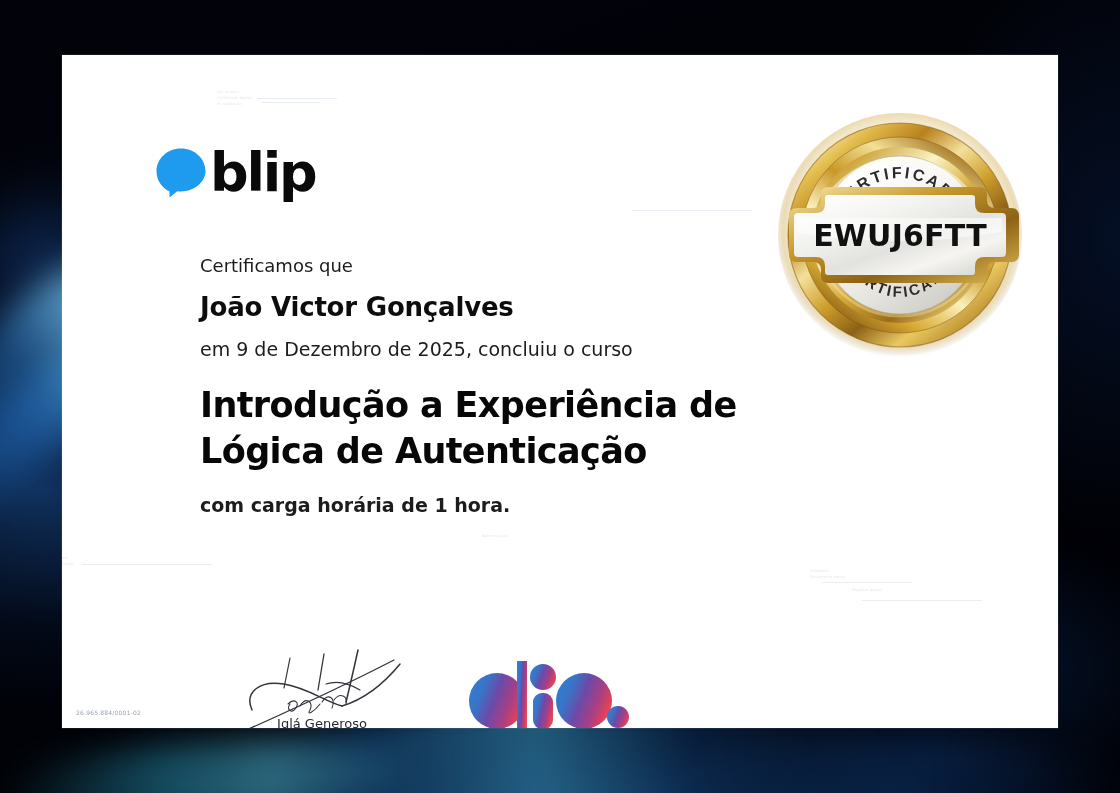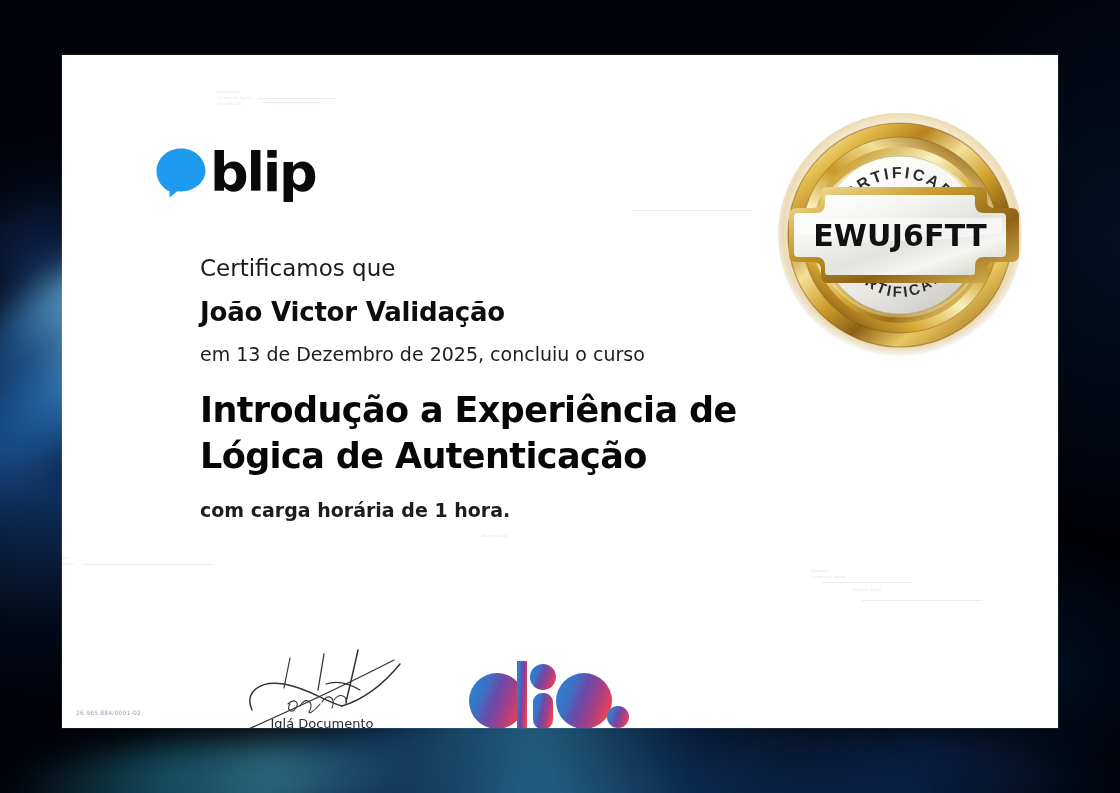--- a/index.html
+++ b/index.html
@@ -111,21 +111,21 @@
     color: #0a0a0a;
     letter-spacing: -2.2px;
     line-height: 52px;
     margin-left: -1px;
   }
 
   
   .cert-body { position: absolute; left: 138px; top: 200px; width: 680px; }
   .line-certificamos {
     font-family: "DejaVu Sans", sans-serif;
-    font-size: 23px; color: #1c1c1c; font-weight: 400;
+    font-size: 18px; color: #1c1c1c; font-weight: 400;
     margin-bottom: 16px;
   }
   .line-name {
     font-family: "DejaVu Sans", sans-serif;
     font-size: 26px; font-weight: 700; color: #0d0d0d;
     letter-spacing: -0.2px;
     margin-bottom: 16px;
   }
   .line-date {
     font-family: "DejaVu Sans", sans-serif;
@@ -315,22 +315,22 @@
                  q 0 4 -4 4 h -18 q -9 0 -9 9 v 6 q 0 3 -3 3 h -144 q -3 0 -3 -3 v -6 q 0 -9 -9 -9 h -18 q -4 0 -4 -4 z" fill="url(#plaqueFill)"></path>
 
         <path d="M 22 108 h 205 v 14 q -52 9 -104 9 t -101 -8 z" fill="#ffffff" opacity="0.55"></path>
 
         <text x="125" y="136" text-anchor="middle" font-family="'DejaVu Sans', sans-serif" font-size="30" font-weight="700" fill="#111111" letter-spacing="0.2">EWUJ6FTT</text>
       </svg>
     </div>
 
     <div class="cert-body">
       <div class="line-certificamos">Certificamos que</div>
-      <div class="line-name">João Victor Validação</div>
-      <div class="line-date">em 13 de Dezembro de 2025, concluiu o curso</div>
+      <div class="line-name">João Victor Gonçalves</div>
+      <div class="line-date">em 9 de Dezembro de 2025, concluiu o curso</div>
       <div class="line-course">Introdução a Experiência de Lógica de Autenticação</div>
       <div class="line-hours">com carga horária de 1 hora.</div>
     </div>
 
     <div class="sig-block">
       <svg class="sig-svg" width="200" height="92" viewBox="0 0 200 92">
         <g fill="none" stroke="#33333c" stroke-linecap="round" stroke-linejoin="round">
 
           <path d="M30 70 C22 52 38 40 62 44 C86 48 104 62 120 66" stroke-width="1.5"></path>
           <path d="M120 66 C140 60 160 46 178 24" stroke-width="1.5"></path>
@@ -342,21 +342,21 @@
           <path d="M124 62 C128 46 132 28 136 10" stroke-width="1.5"></path>
 
           <path d="M66 64 C72 58 78 62 74 68 C70 74 64 70 68 64" stroke-width="1.1"></path>
           <path d="M78 66 C84 56 92 62 88 70 C84 76 92 72 98 64" stroke-width="1.1"></path>
           <path d="M100 62 C106 52 114 58 110 68" stroke-width="1.1"></path>
           <path d="M112 60 C118 52 126 56 124 64" stroke-width="1.1"></path>
 
           <path d="M104 44 C116 40 128 44 138 50" stroke-width="1.2"></path>
         </g>
       </svg>
-      <div class="sig-name">Iglá Documento</div>
+      <div class="sig-name">Iglá Generoso</div>
 
     </div>
 
     <div class="dio-block">
       <svg width="172" height="78" viewBox="0 0 172 78">
         <defs>
           <linearGradient id="dioGrad" x1="0%" y1="30%" x2="100%" y2="70%">
             <stop offset="0%" stop-color="#2f7fd0"></stop>
             <stop offset="22%" stop-color="#3a73c6"></stop>
             <stop offset="45%" stop-color="#6c4aa8"></stop>

